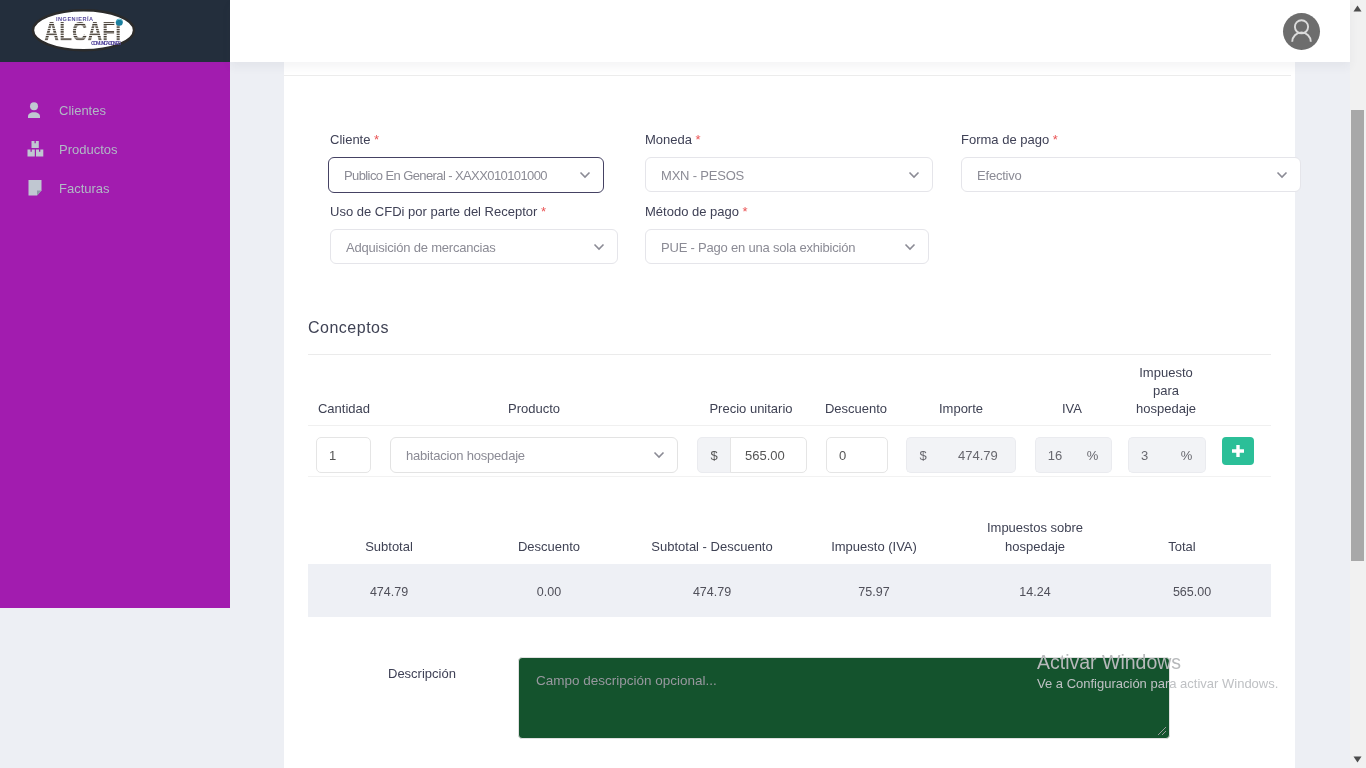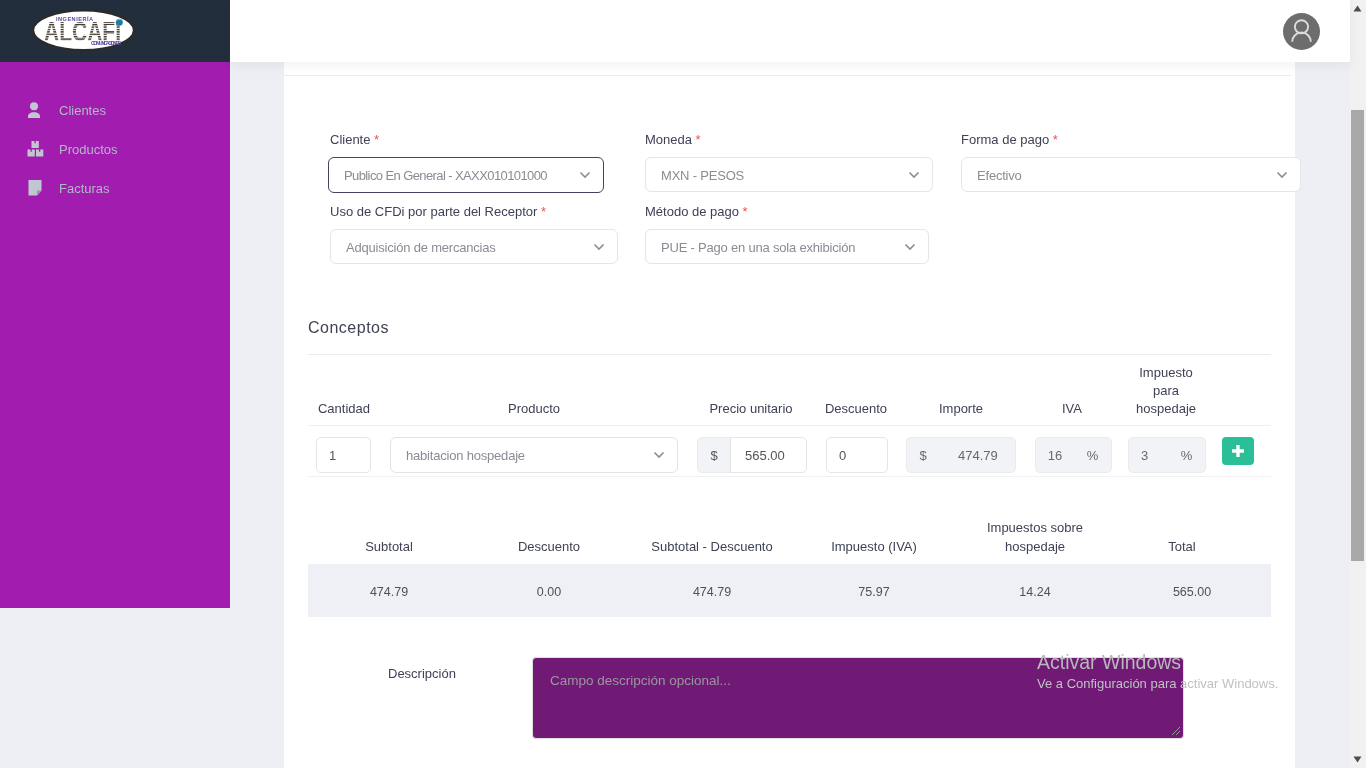--- a/index.html
+++ b/index.html
@@ -34,21 +34,21 @@
 .hline { position:absolute; height:1px; background:#ebebeb; }
 .inp { position:absolute; background:#fff; border:1px solid #e5e5e5; border-radius:5px; font-size:13px; color:#555; }
 .left-text { display:flex; align-items:center; padding-left:12px; }
 .center-text { display:flex; align-items:center; justify-content:center; }
 .graybox { position:absolute; background:#f2f3f6; border:1px solid #eaebef; font-size:13px; color:#68686f; }
 
 
 #grayrow { left:308px; top:564px; width:963px; height:53px; background:#eef0f5; }
 .sum-val { position:absolute; top:585px; font-size:12.5px; color:#50505a; transform:translateX(-50%); }
 
-#textarea { left:532px; top:657px; width:652px; height:82px; border:1px solid #e0e0e0; border-radius:4px; background:#701a75; }
+#textarea { left:518px; top:657px; width:652px; height:82px; border:1px solid #e0e0e0; border-radius:4px; background:#14532d; }
 #textarea .ph { position:absolute; left:17px; top:15px; font-size:13.5px; color:#98989f; }
 
 
 #sb-track { left:1350px; top:0; width:16px; height:768px; background:#f1f1f1; }
 #sb-thumb { left:1351px; top:110px; width:13px; height:451px; background:#a8a8a8; }
 
 .wm1 { left:1037px; top:651px; font-size:19.5px; color:#b7b9bb; }
 .wm2 { left:1037px; top:676px; font-size:13px; color:#bfc1c4; }
 </style>
 </head>

